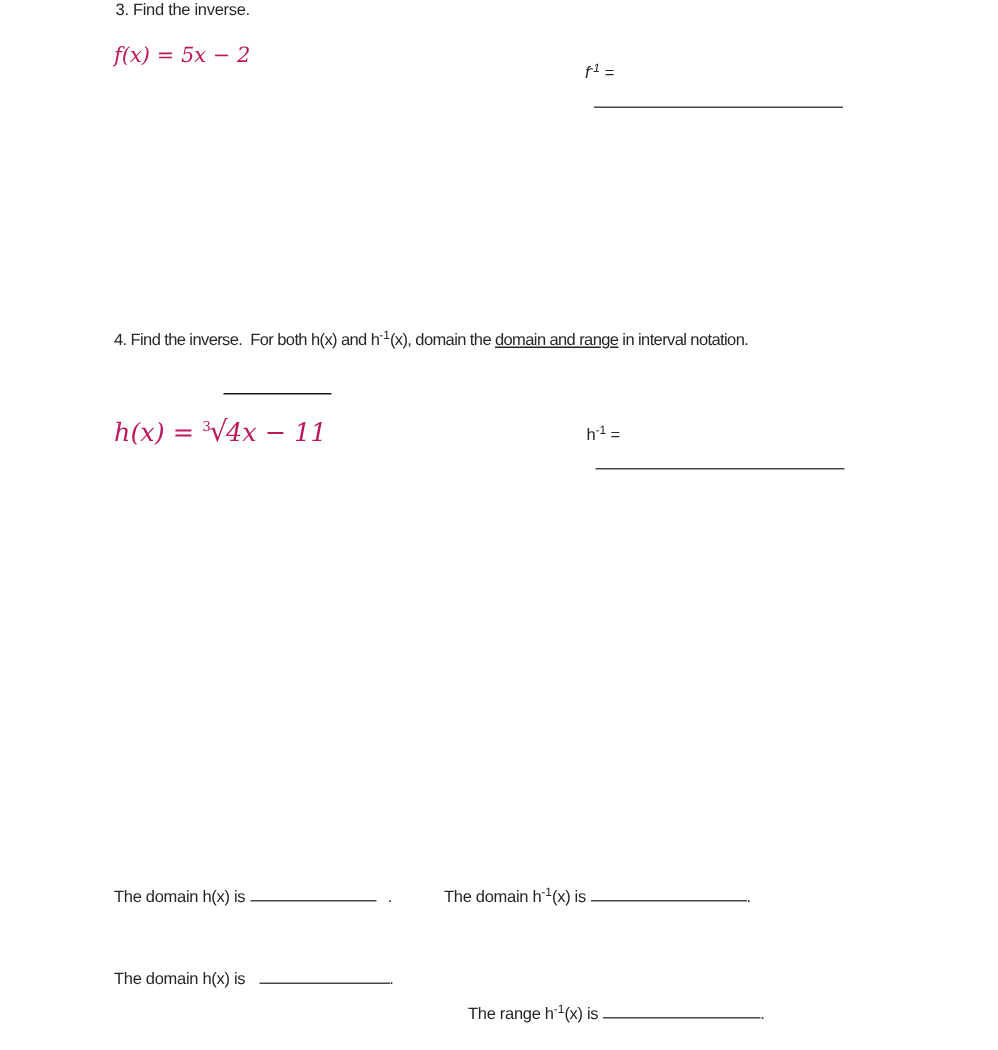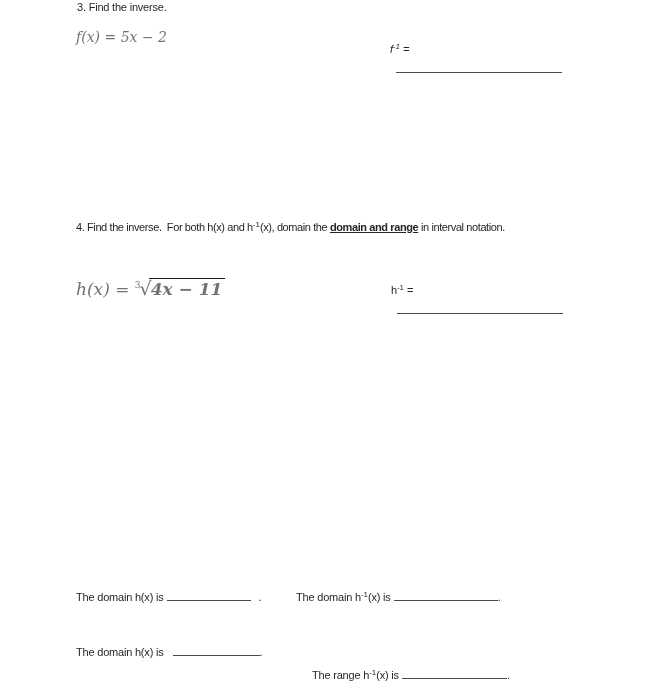--- a/index.html
+++ b/index.html
@@ -13,51 +13,50 @@
     color: #262626;
   }
   .abs { position: absolute; }
   .sans {
     font-size: 11px;
     line-height: 15px;
     letter-spacing: -0.2px;
     white-space: pre-wrap;
   }
   .long-line { letter-spacing: -0.4px; }
-  .emph { font-weight: bold; text-decoration: underline; }
+  .emph { font-weight: normal; text-decoration: underline; }
   .sup {
     font-size: 8px;
     position: relative;
     top: -4px;
     letter-spacing: 0;
   }
   .math {
     font-family: "DejaVu Serif", serif;
     font-style: italic;
-    color: #737373;
+    color: #be185d;
     white-space: pre;
   }
   .math-f { font-size: 14px; line-height: 18px; }
   .math-h { font-size: 17px; line-height: 24px; }
   .root-index {
     font-style: normal;
     font-size: 9px;
     position: relative;
     top: -7px;
     margin-right: -1px;
   }
   .radical-sign {
     font-style: normal;
     font-size: 19px;
   }
   .radicand {
     border-top: 1.4px solid #1a1a1a;
     margin-left: -3px;
-    padding: 0 3px 0 2px;
-    font-weight: bold;
+    padding: 16px 3px 0 2px;
   }
   .eq-sign { margin-left: 3px; }
   .blank {
     display: inline-block;
     height: 14px;
     border-bottom: 1px solid #4a4a4a;
     vertical-align: baseline;
   }
   .blank-answer { width: 166px; margin-left: 6px; }
   .blank-dh  { width: 84px;  margin-left: 3px; }

